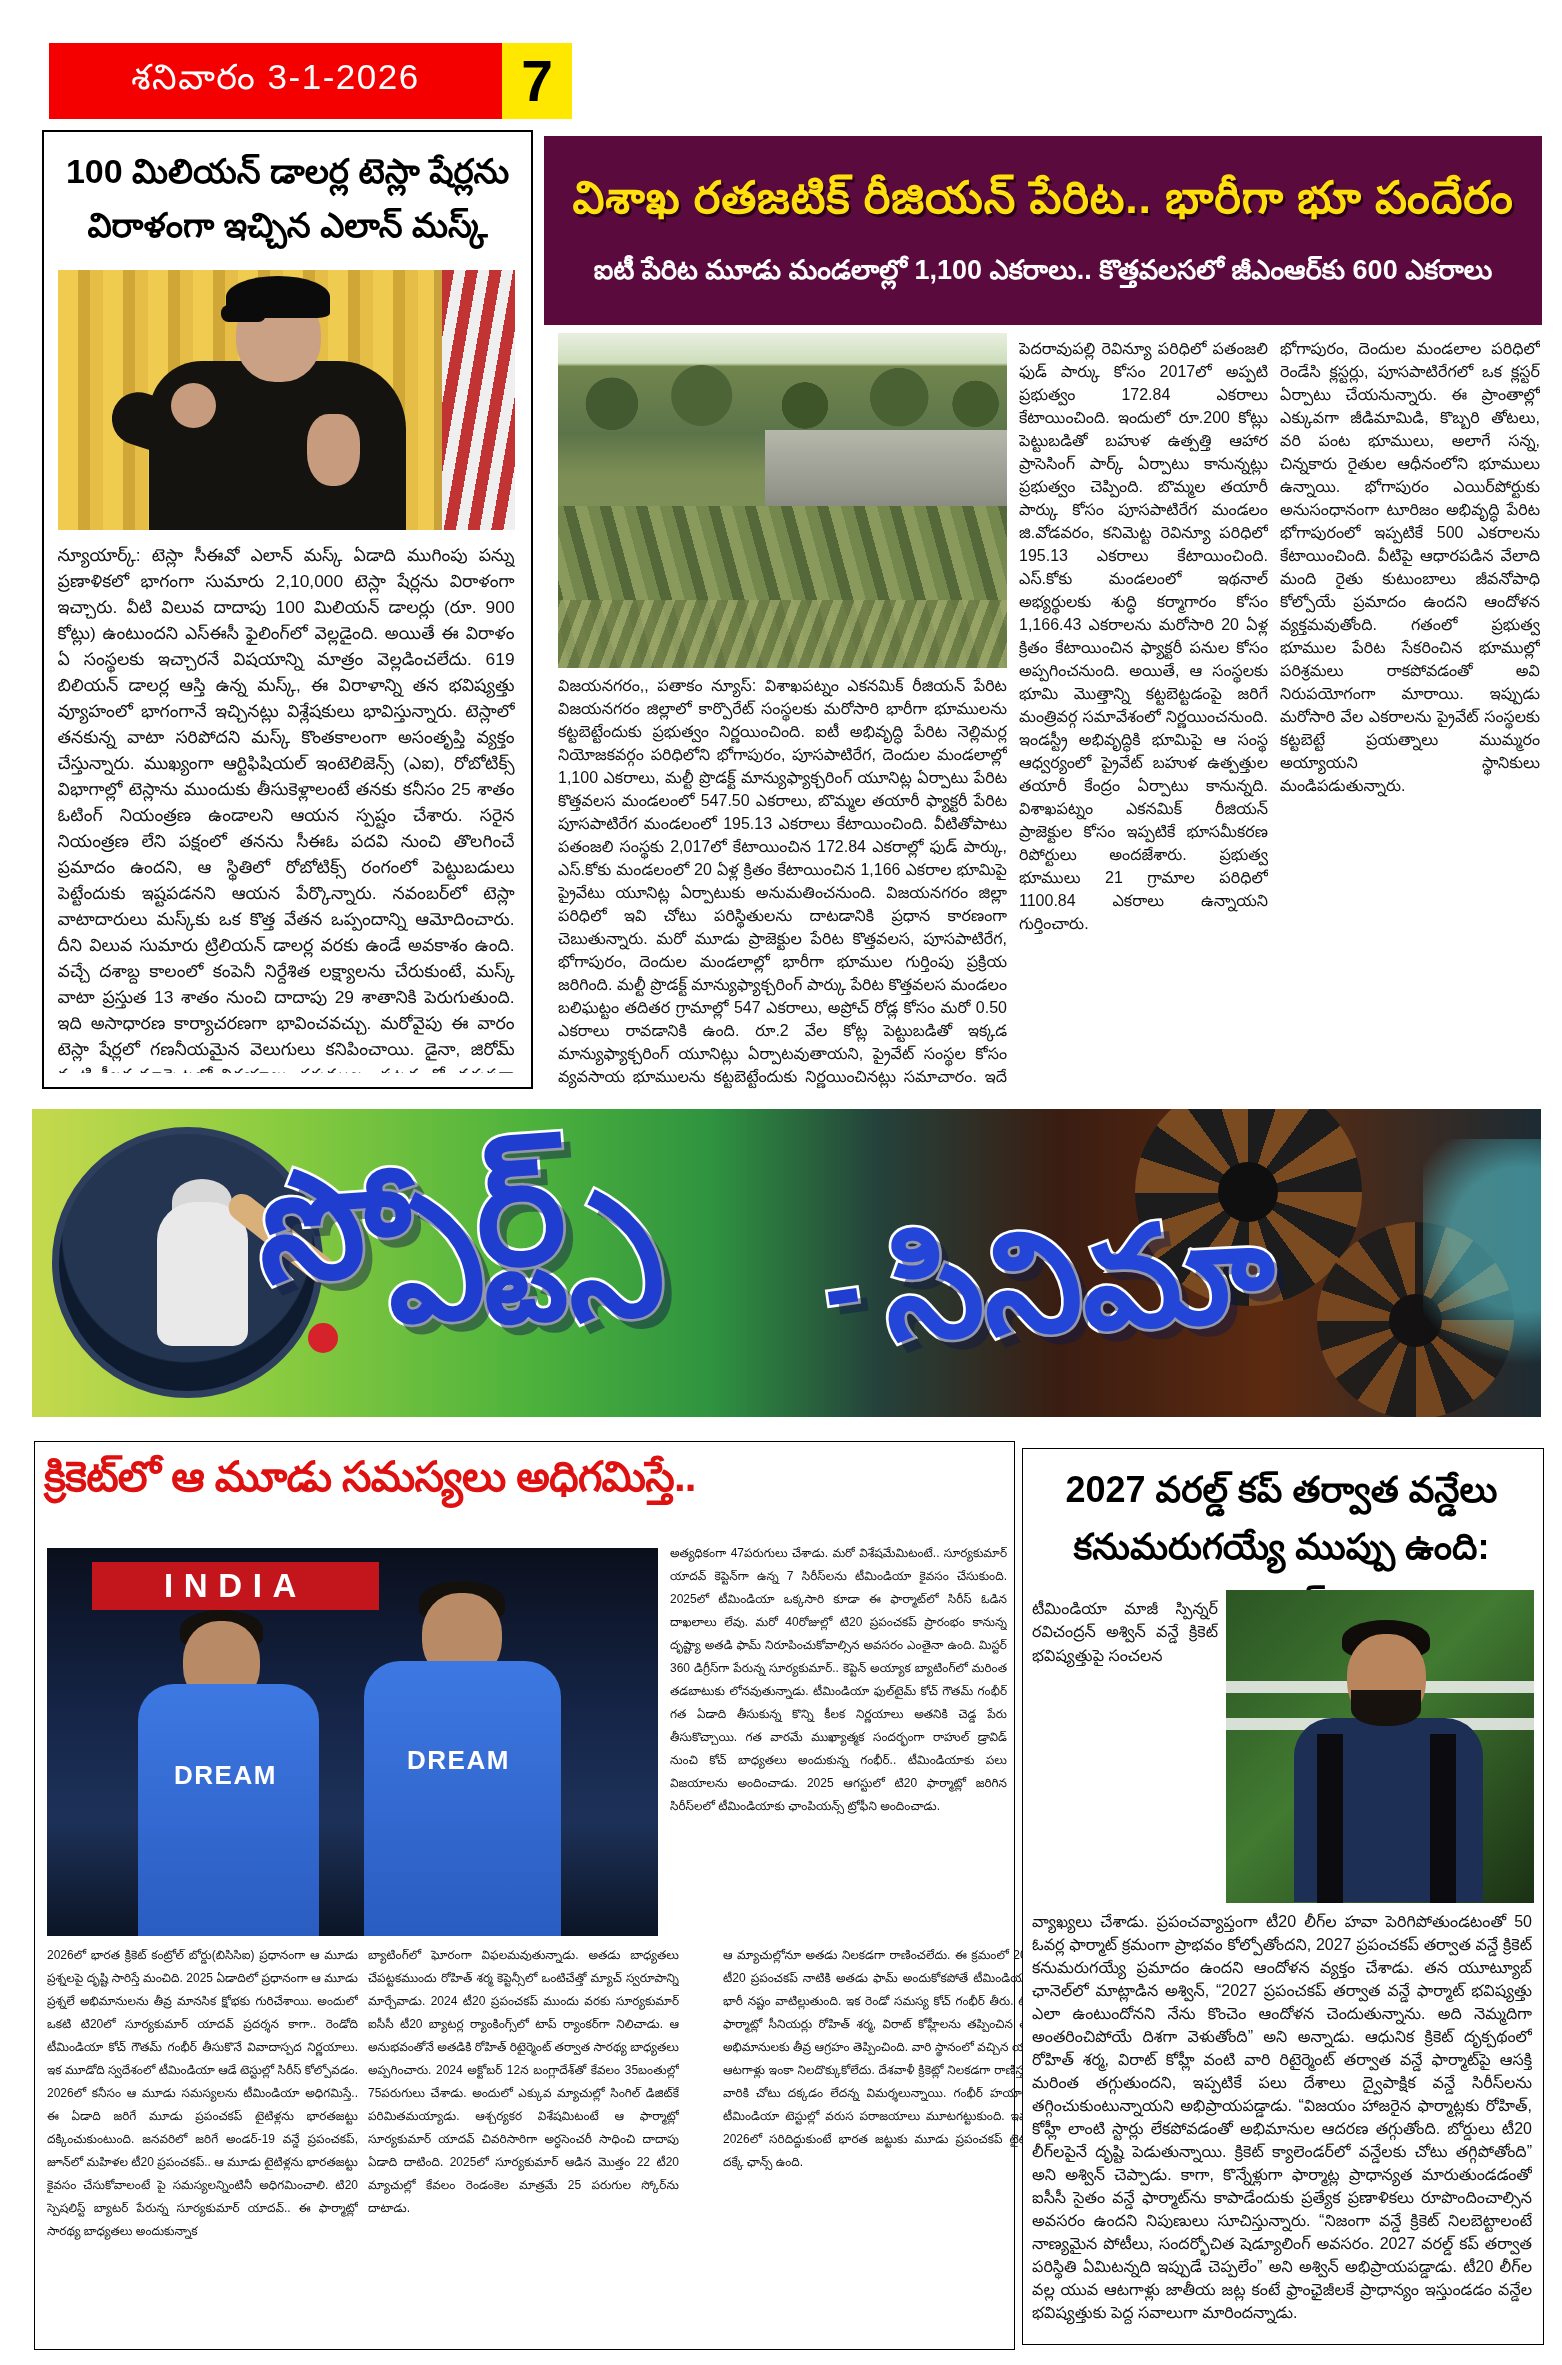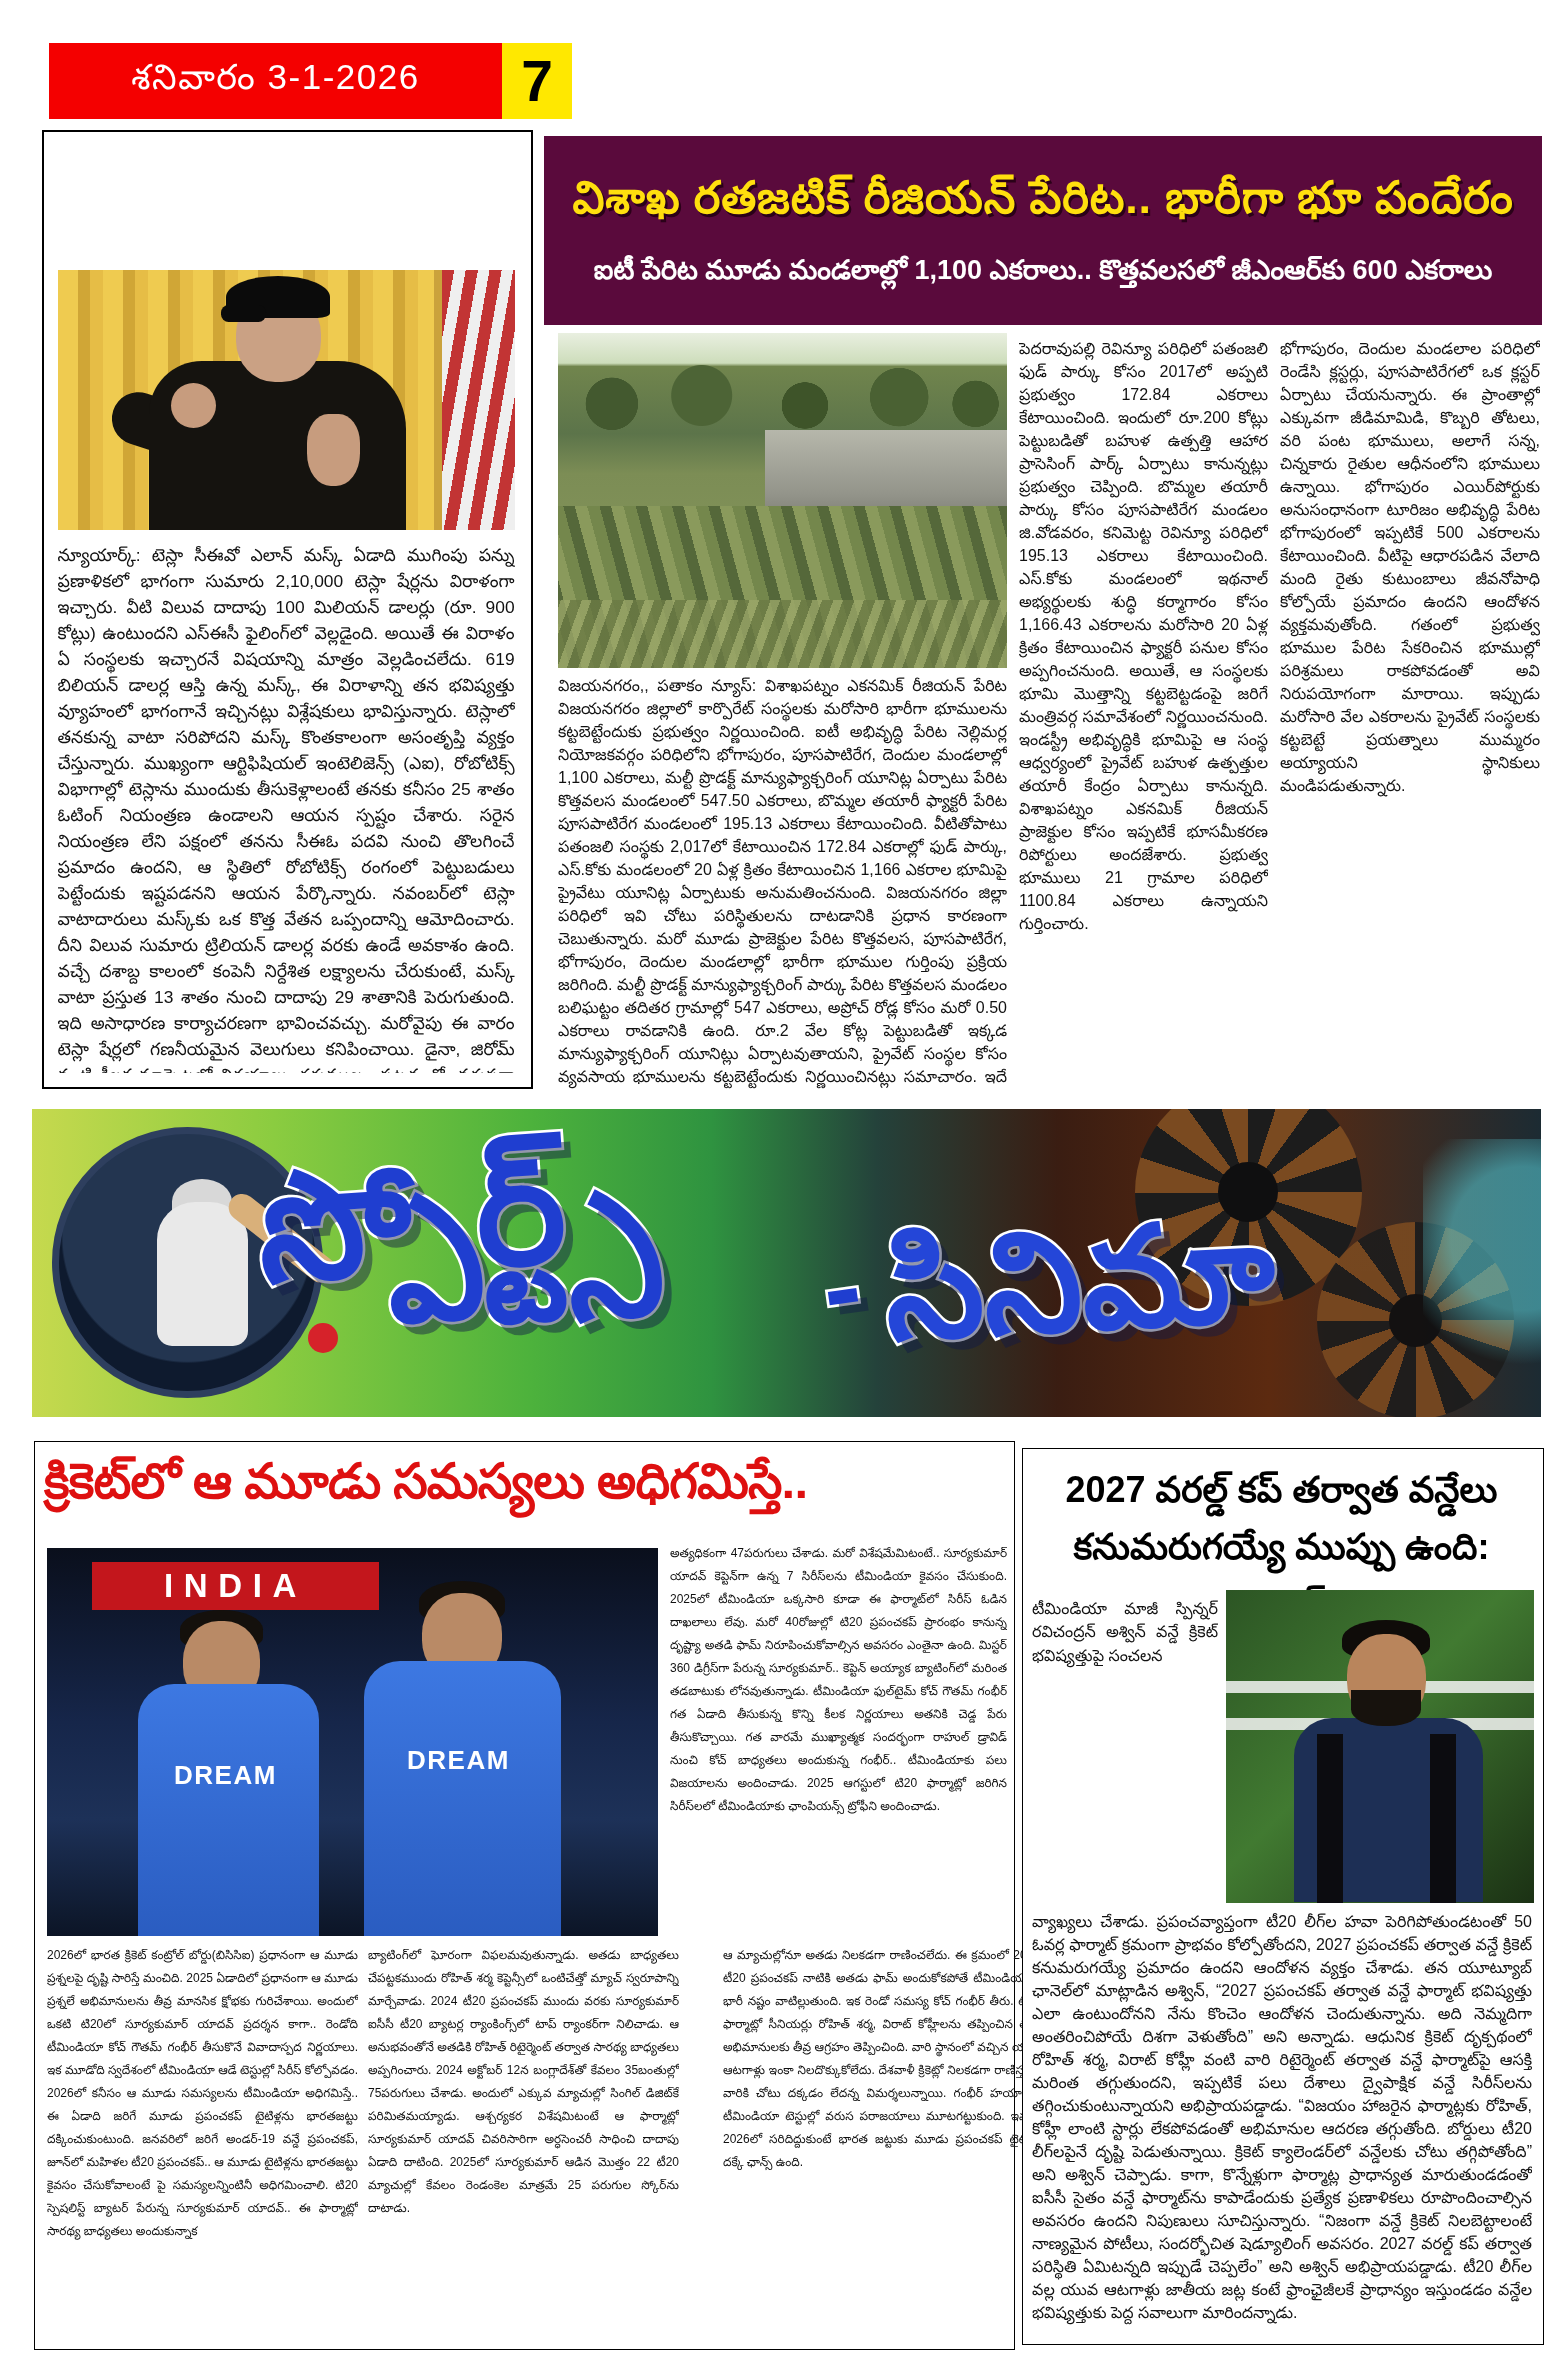--- a/index.html
+++ b/index.html
@@ -77,21 +77,21 @@
   .ban-glow{left:1391px;top:30px;width:166px;height:249px;
       background:radial-gradient(circle at 60% 40%,rgba(90,210,220,.55) 0 40%,transparent 70%);}
   .ban-word{font-weight:bold;color:#1f3ed0;-webkit-text-stroke:5.3px #ffffff;
       paint-order:stroke fill;text-shadow:9px 10.6px 0 rgba(15,25,70,.45);}
   .ban-sports{left:227px;top:19.7px;font-size:151px;transform:rotate(-4deg);}
   .ban-dash{left:791px;top:113px;font-size:113px;transform:rotate(-8deg);}
   .ban-cinema{left:854px;top:91px;font-size:140px;transform:rotate(-3deg);color:#2446d8;}
 
   
   .cricket-box{left:34px;top:1441px;width:979px;height:907px;border:1.5px solid #000;background:#fff;}
-  .cricket-headline{left:9px;top:10.6px;width:961px;font-weight:bold;font-size:49px;
+  .cricket-headline{left:9px;top:10.6px;width:961px;font-weight:bold;font-size:42px;
       color:#de1010;letter-spacing:-0.8px;}
   .photo-cricket{left:12px;top:106px;width:611px;height:388px;overflow:hidden;
       background:linear-gradient(180deg,#0a0f1c 0%,#16264a 45%,#1d3158 70%,#0c1526 100%);}
   .cr-sign{left:45px;top:13.6px;width:287px;height:48px;background:#c3161c;color:#fff;
       font-weight:bold;font-size:33px;letter-spacing:10.6px;display:flex;align-items:center;justify-content:center;}
   .cr-p{border-radius:36px 36px 0 0;background:linear-gradient(180deg,#3d78e2,#2a5cc0);}
   .cr-p1{left:91px;top:136px;width:181px;height:257px;}
   .cr-p2{left:317px;top:113px;width:197px;height:280px;}
   .cr-head{background:#b98a66;border-radius:46%;}
   .cr-head1{left:136px;top:73px;width:77px;height:85px;}
@@ -127,20 +127,24 @@
 <body>
 
 <div id="page">
 
   <div class="abs masthead">
     <div class="mh-date">శనివారం  3-1-2026</div>
     <div class="mh-page">7</div>
   </div>
 
   <div class="abs musk-box">
+    <div class="abs musk-headline">
+      <div>100 మిలియన్ డాలర్ల టెస్లా షేర్లను</div>
+      <div>విరాళంగా ఇచ్చిన ఎలాన్ మస్క్</div>
+    </div>
     <div class="abs photo-musk">
       <div class="abs musk-flag-pole"></div>
       <div class="abs musk-flag"></div>
       <div class="abs musk-arm"></div>
       <div class="abs musk-body-shape"></div>
       <div class="abs musk-hand2"></div>
       <div class="abs musk-hand"></div>
       <div class="abs musk-head"></div>
       <div class="abs musk-cap"></div>
       <div class="abs musk-cap-bill"></div>

